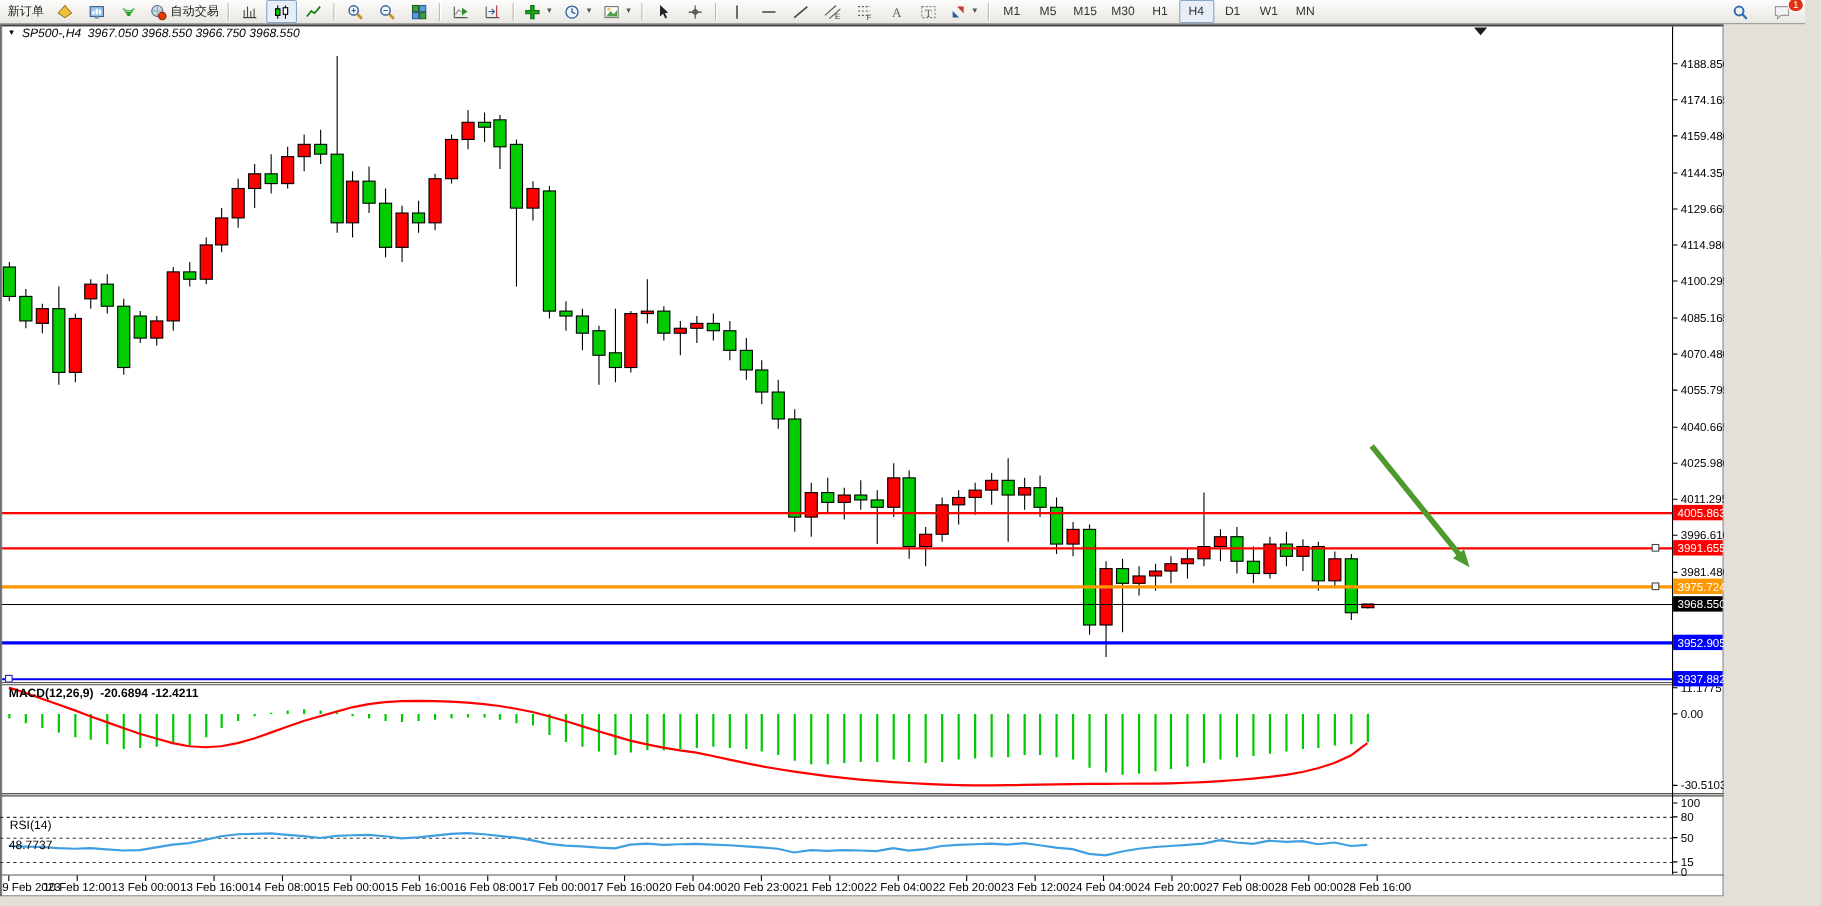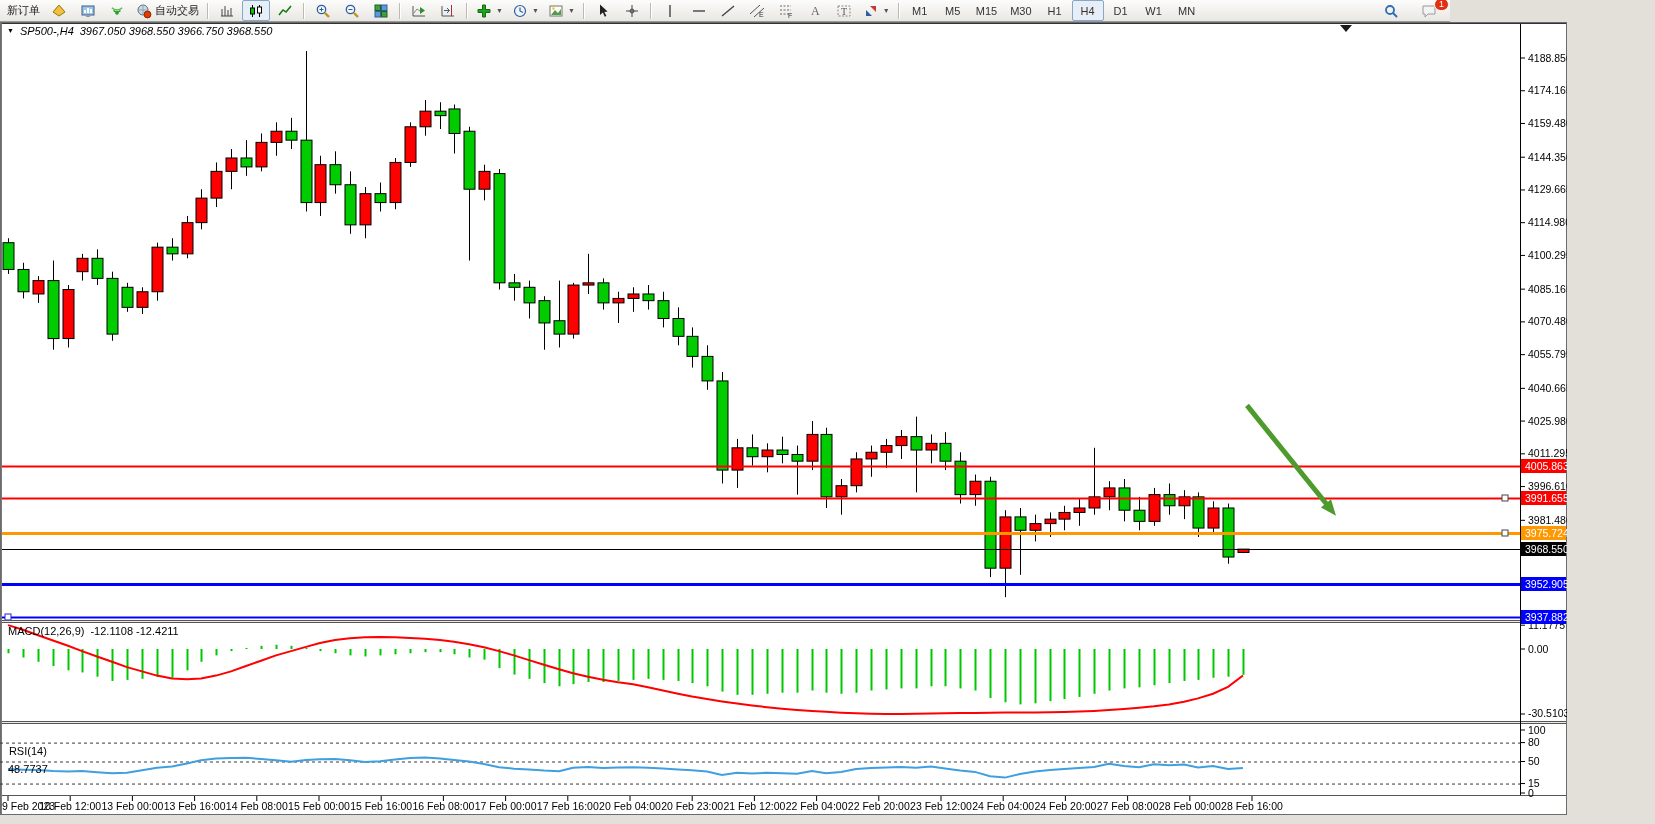--- a/index.html
+++ b/index.html
@@ -1,35 +1,35 @@
 <!DOCTYPE html>
 <html><head>
 <meta charset="utf-8">
 <style>
   html,body{margin:0;padding:0;width:1655px;height:824px;overflow:hidden;
     background:#e3e0da;font-family:"Liberation Sans",sans-serif;}
-  .toolbar{position:absolute;top:0;left:0;width:1450px;height:22px;box-sizing:border-box;
+  .toolbar{position:absolute;top:0;left:0;width:1641px;height:22px;box-sizing:border-box;
     background:linear-gradient(#fcfcfb,#e9e7e2);border-bottom:1px solid #9a9a9a;
     display:flex;align-items:center;padding:0 3px;gap:1px;font-size:11px;color:#222;z-index:10;}
   .tb-btn{height:19px;min-width:20px;padding:0 3px;display:flex;align-items:center;justify-content:center;
     gap:3px;border:1px solid transparent;border-radius:2px;cursor:pointer;white-space:nowrap;}
   .tb-btn.active{background:#e8eef6;border-color:#86a7cc;}
   .tb-btn svg{display:block;}
   .tb-sep{width:0;height:16px;border-left:1px solid #bdbab4;border-right:1px solid #ffffff;margin:0 3px;}
   .dd{font-size:7px;color:#555;margin-left:1px;}
   .tf{padding:0 5px;color:#333;text-align:center;}
   .tb-right{margin-left:auto;display:flex;align-items:center;gap:10px;padding-right:4px;}
   .chat-wrap{position:relative;}
   .badge{position:absolute;top:-3px;right:-7px;background:#e03114;color:#fff;border-radius:8px;
     font-size:9px;line-height:11px;padding:0 4px;border:1px solid #fff;}
   #chart-area{position:absolute;top:22px;left:0;width:1567px;height:793px;z-index:1;}
   .overlay{position:absolute;font-size:11px;color:#000;display:flex;gap:6px;align-items:center;
     z-index:5;pointer-events:none;}
   #title-bar{top:25px;left:7px;font-style:italic;}
-  #macd-label{top:625px;left:8px;}
+  #macd-label{top:625px;left:8px;font-weight:bold;}
   #rsi-label{top:745px;left:8px;flex-direction:column;}
   .tri{font-size:7px;position:relative;top:-1px;}
 </style>
 </head>
 <body>
 
 <div class="toolbar">
   <div class="tb-btn">
     <span>新订单</span>
   </div>
@@ -633,18 +633,18 @@
     </svg>
 </div>
 
 <div class="overlay" id="title-bar">
   <span class="tri">▼</span>
   <span>SP500-,H4</span>
   <span>3967.050 3968.550 3966.750 3968.550</span>
 </div>
 <div class="overlay" id="macd-label">
   <span>MACD(12,26,9)</span>
-  <span>-12.1108 -12.4211</span>
+  <span>-20.6894 -12.4211</span>
 </div>
 <div class="overlay" id="rsi-label">
   <span>RSI(14)</span>
   <span>48.7737</span>
 </div>
 
 </body></html>

